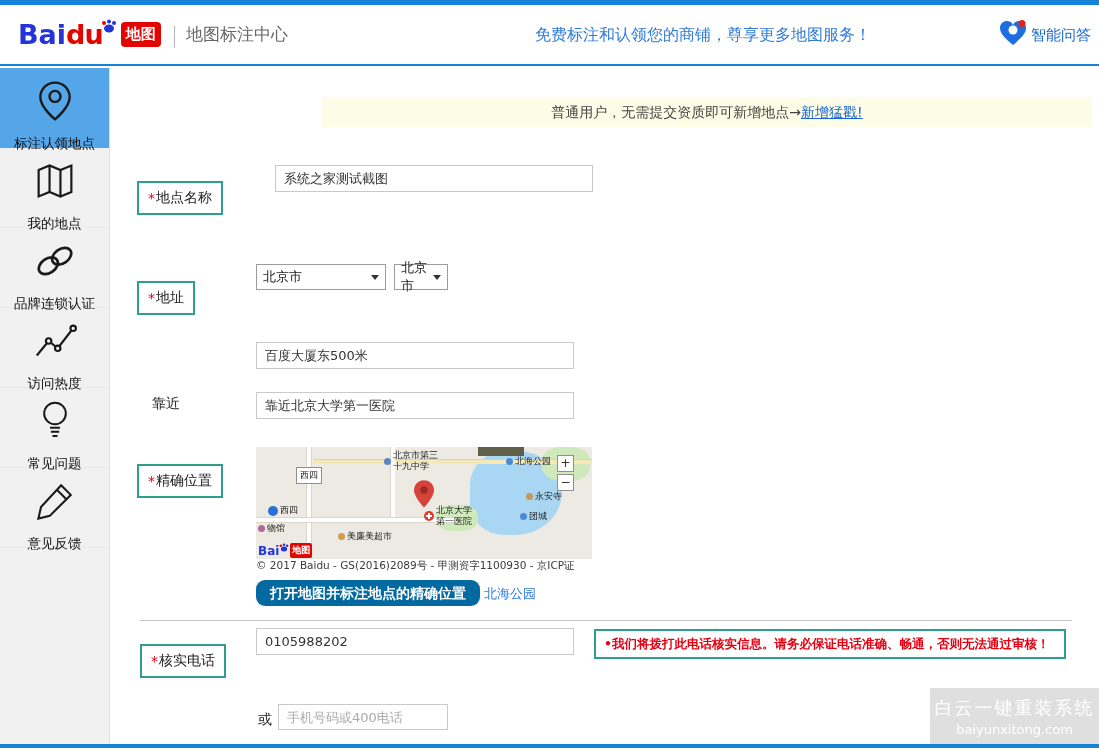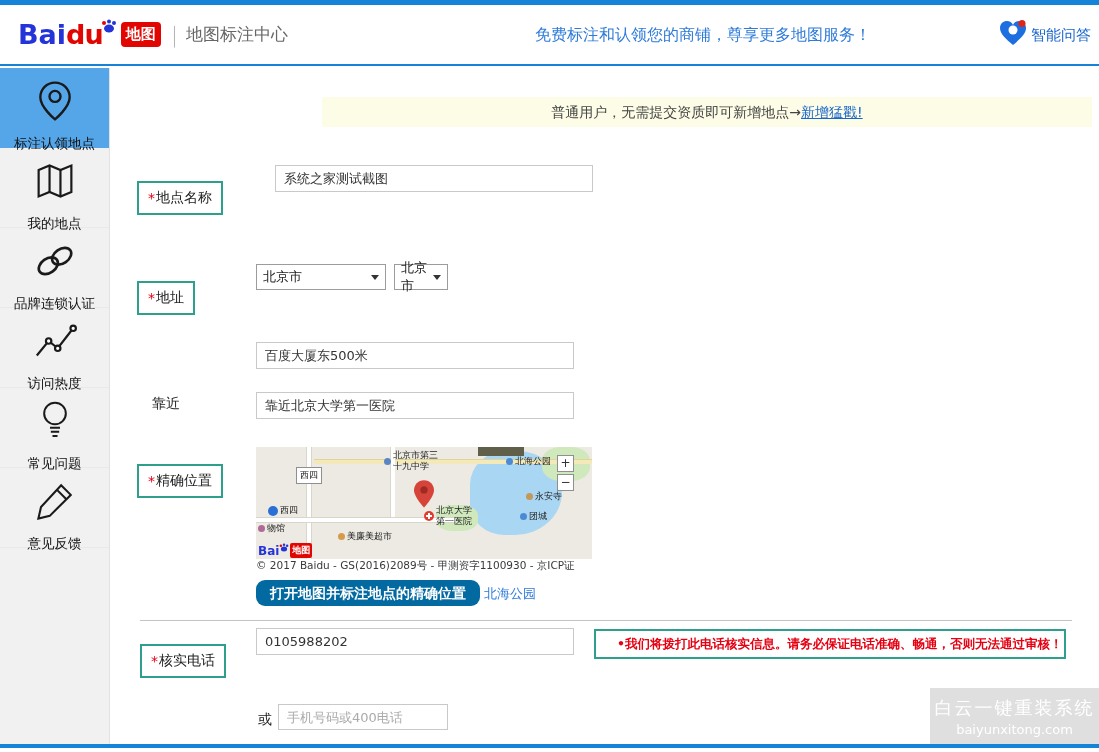--- a/index.html
+++ b/index.html
@@ -65,21 +65,21 @@
   .two-line { display:flex; flex-direction:column; }
   .map-logo { position:absolute; left:2px; bottom:1px; display:flex; align-items:center; }
   .map-logo .b { color:#2534d8; font-size:12px; font-weight:bold; }
   .map-logo .badge { background:#e10601; color:#fff; font-size:9px; font-weight:bold; padding:1px 2px; border-radius:2px; margin-left:1px; }
   .copyright { position:absolute; left:256px; top:559px; width:336px; height:17px; font-size:10.5px; color:#3a3a3a; white-space:nowrap; overflow:hidden; background:#fff; }
 
   .btn-blue { position:absolute; left:256px; top:580px; height:26px; line-height:26px; padding:0 14px; background:#0369a1; color:#fff; font-size:14px; font-weight:bold; border:none; border-radius:9px; cursor:pointer; font-family:"DejaVu Sans","Liberation Sans",sans-serif; }
   .help-link { position:absolute; left:484px; top:585px; font-size:13px; color:#2f7bd8; cursor:pointer; text-decoration:none; }
 
   .section-line { position:absolute; left:140px; top:620px; width:932px; border-top:1px solid #c4c4c4; }
-  .warn { position:absolute; left:594px; top:629px; width:472px; height:30px; line-height:26px; border:2px solid #2d9f8c; color:#e60012; font-size:12.5px; font-weight:bold; padding:0 21px; white-space:nowrap; overflow:hidden; background:#fff; }
+  .warn { position:absolute; left:594px; top:629px; width:472px; height:30px; line-height:26px; border:2px solid #2d9f8c; color:#e60012; font-size:12.5px; font-weight:bold; padding:0 8px; white-space:nowrap; overflow:hidden; background:#fff; }
 
   .watermark { position:absolute; left:930px; top:688px; width:169px; height:58px; background:rgba(185,185,185,0.45); color:#fff; text-align:center; }
   .watermark .t { font-size:18px; letter-spacing:2px; margin-top:8px; }
   .watermark .u { font-size:13px; margin-top:2px; }
 
   .bottom-line { position:absolute; left:0; top:744px; width:100%; height:4px; background:#1583d7; }
 </style>
 </head>
 <body>
 

